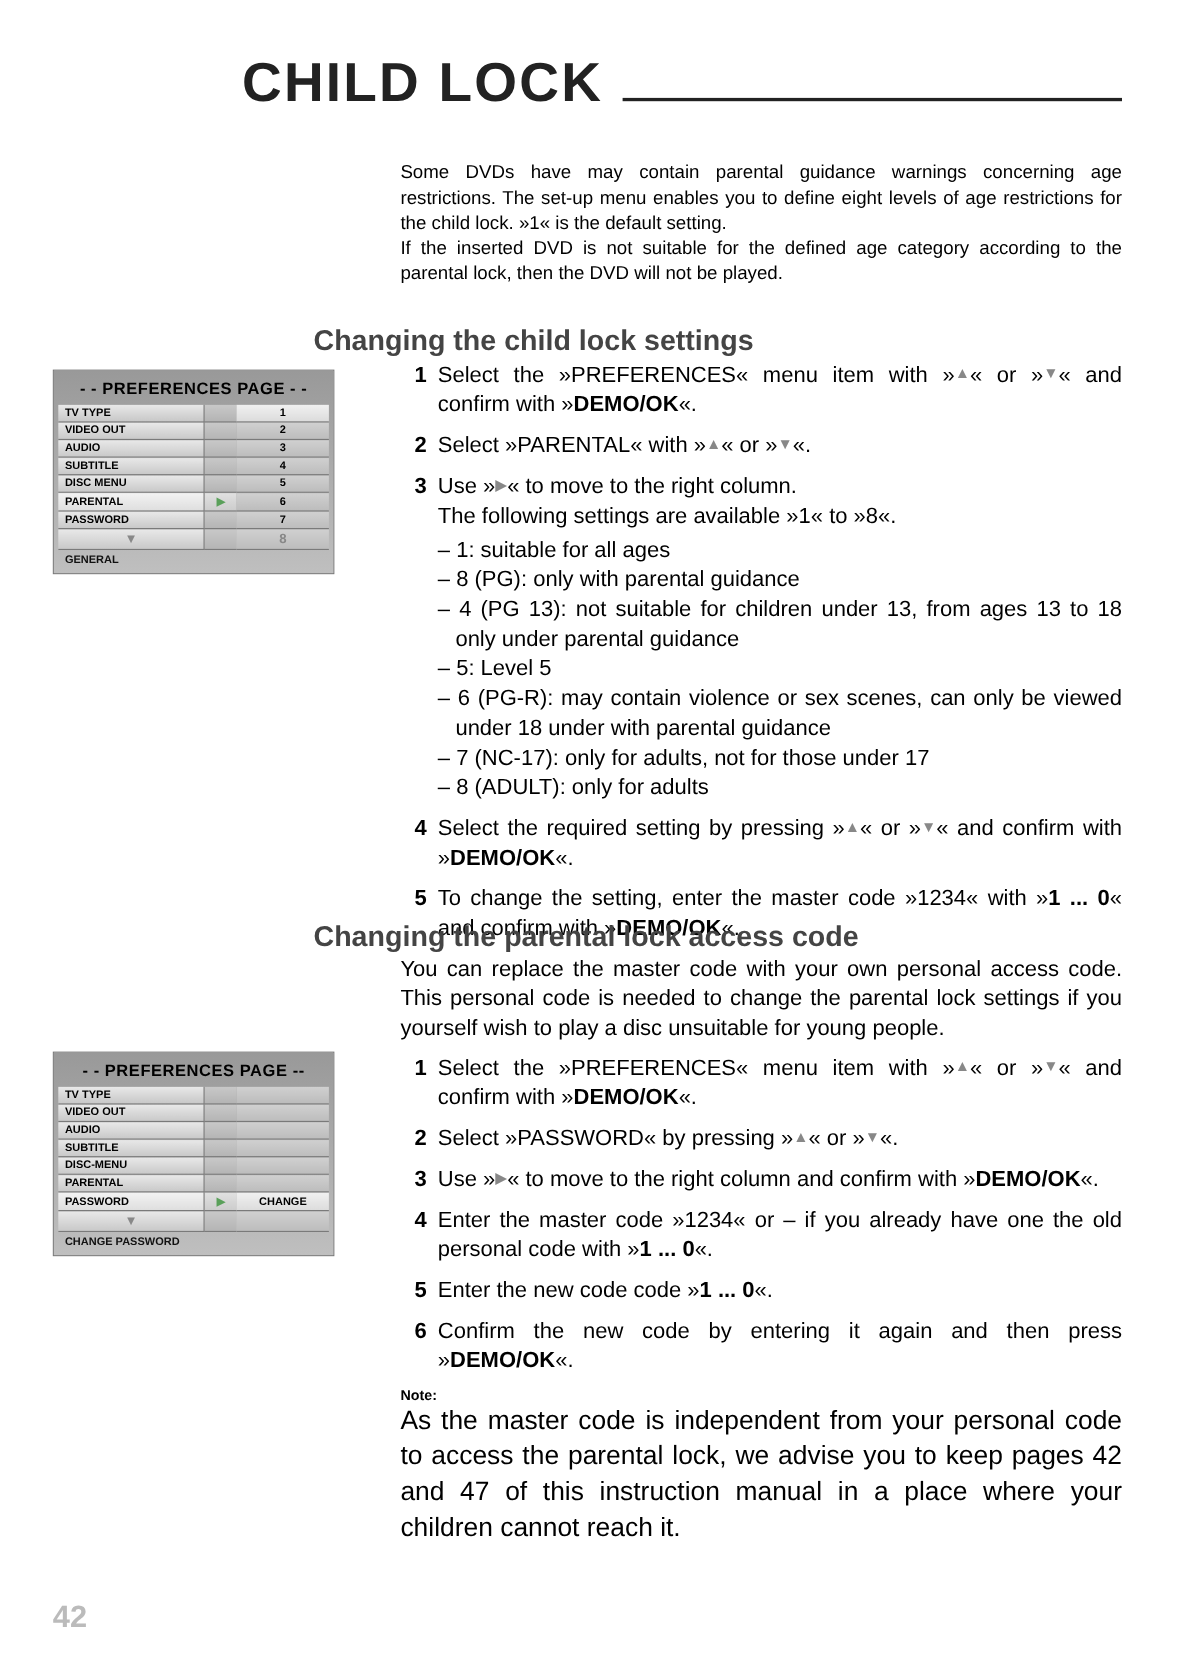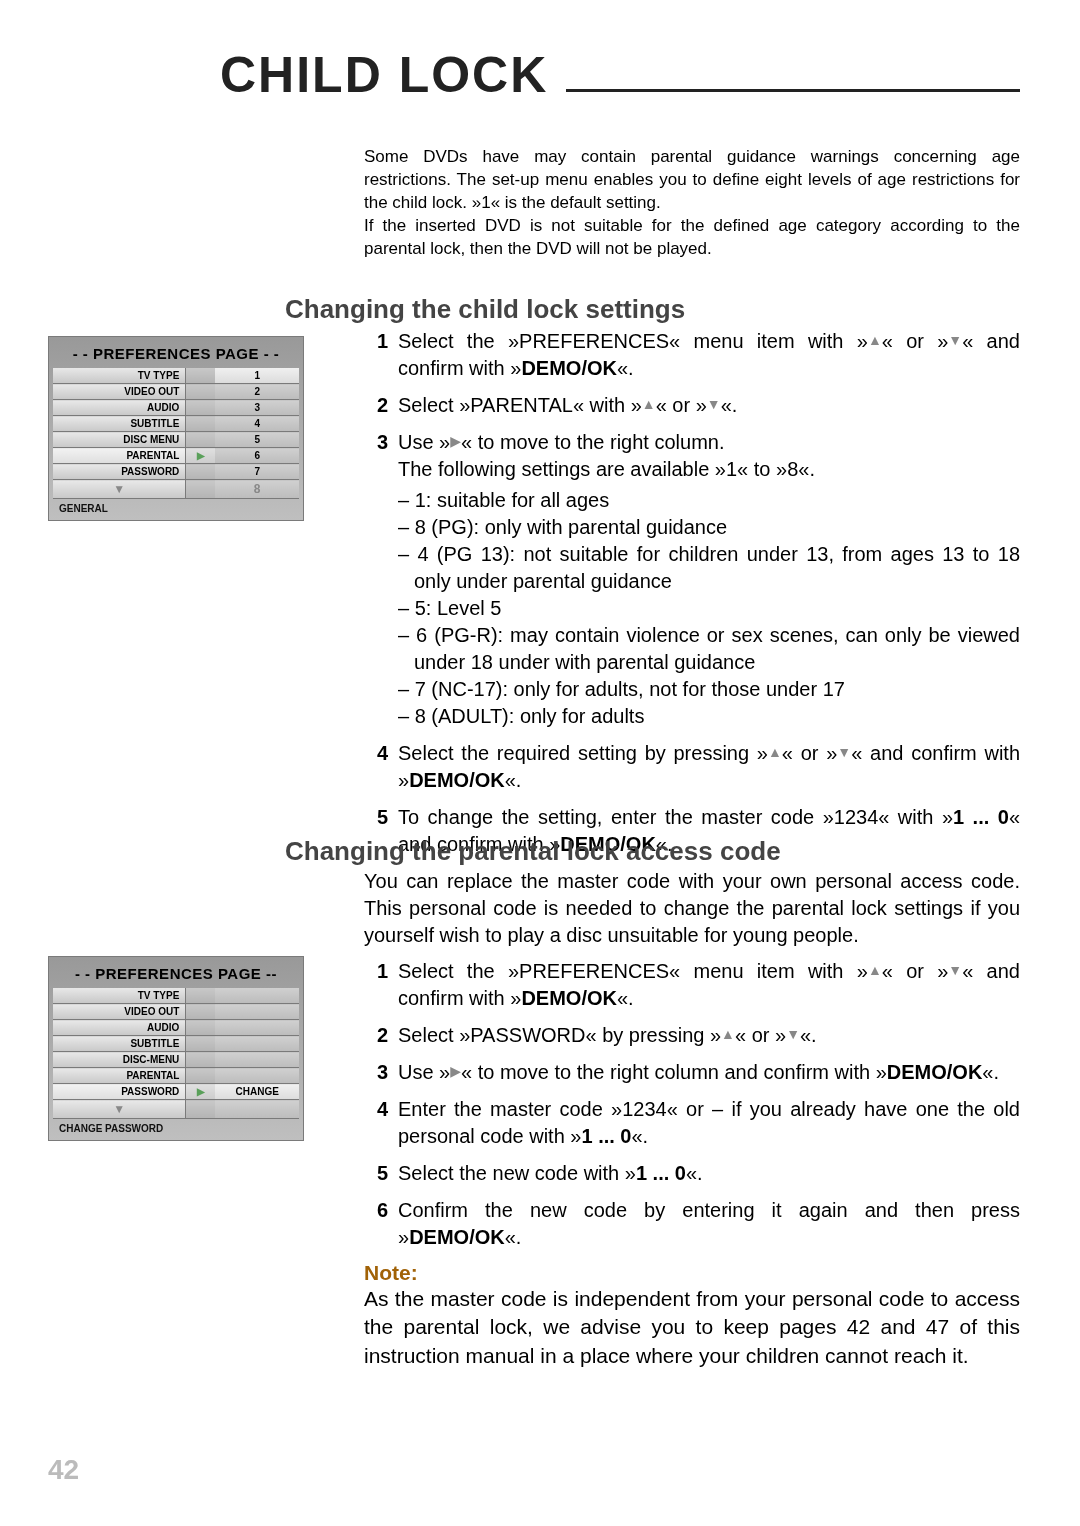--- a/index.html
+++ b/index.html
@@ -15,32 +15,32 @@
   .section1-steps { position: absolute; left: 364px; top: 328px; right: 60px; }
   .section2-intro { position: absolute; left: 364px; top: 868px; right: 60px; font-size: 20px; line-height: 1.35; text-align: justify; }
   .section2-steps { position: absolute; left: 364px; top: 958px; right: 60px; }
   .step { display: flex; margin-bottom: 10px; font-size: 20px; line-height: 1.35; text-align: justify; }
   .step-num { width: 24px; flex: none; font-weight: 700; text-align: right; margin-right: 10px; }
   .step-body { flex: 1; }
   .step-body b, .bold { font-weight: 700; }
   .sublist { margin-top: 4px; }
   .subitem { padding-left: 16px; text-indent: -16px; }
   .tri-up, .tri-down, .tri-right { display: inline-block; font-size: 14px; vertical-align: middle; position: relative; top: -2px; color: #888; }
-  .note-label { font-weight: 700; color: #a16207; font-size: 21px; }
-  .note-body { font-size: 21px; line-height: 1.35; text-align: justify; }
+  .note-label { font-weight: 700; color: #000000; font-size: 13px; }
+  .note-body { font-size: 24px; line-height: 1.35; text-align: justify; }
   .page-num { position: absolute; left: 48px; bottom: 40px; font-size: 28px; font-weight: 700; color: #bbb; }
 
   
   .menu-frame { position: absolute; width: 256px; background: linear-gradient(#999, #bfbfbf); border: 1px solid #7a7a7a; padding: 4px; font-family: Arial, sans-serif; color: #000; }
   .menu1 { left: 48px; top: 336px; }
   .menu2 { left: 48px; top: 956px; }
   .menu-title { font-size: 15px; font-weight: 700; text-align: center; padding: 4px 0 6px; letter-spacing: 0.5px; }
   .menu-table { width: 100%; border-collapse: collapse; }
   .menu-table td { font-size: 10px; font-weight: 700; padding: 2px 6px; border-bottom: 1px solid #7a7a7a; }
-  .mt-left { width: 54%; background: linear-gradient(#e8e8e8, #c8c8c8); border-right: 1px solid #7a7a7a; text-align: right; }
+  .mt-left { width: 54%; background: linear-gradient(#e8e8e8, #c8c8c8); border-right: 1px solid #7a7a7a; }
   .mt-mid { width: 12%; background: linear-gradient(#c8c8c8, #b4b4b4); text-align: center; }
   .mt-right { width: 34%; background: linear-gradient(#d0d0d0, #bcbcbc); text-align: center; }
   .mt-right-on { background: linear-gradient(#f0f0f0, #dcdcdc); font-weight: 700; }
   .mt-hi-left { background: linear-gradient(#f2f2f2, #dedede); }
   .mt-hi-mid { background: linear-gradient(#e0e0e0, #cccccc); }
   .menu-arrow-row td { text-align: center; color: #888; font-size: 12px; }
   .menu-footer { font-size: 10px; font-weight: 700; padding: 4px 6px 2px; color: #111; }
   .menu-arrow-icon { color: #5aa05a; }
 </style>
 </head>
@@ -223,21 +223,21 @@
     </div>
     <div class="step">
       <div class="step-num">4</div>
       <div class="step-body">
         <span>Enter the master code »1234« or – if you already have one the old personal code with »</span><b>1 ... 0</b><span>«.</span>
       </div>
     </div>
     <div class="step">
       <div class="step-num">5</div>
       <div class="step-body">
-        <span>Select the new code with »</span><b>1 ... 0</b><span>«.</span>
+        <span>Enter the new code code »</span><b>1 ... 0</b><span>«.</span>
       </div>
     </div>
     <div class="step">
       <div class="step-num">6</div>
       <div class="step-body">
         <span>Confirm the new code by entering it again and then press »</span><b>DEMO/OK</b><span>«.</span>
       </div>
     </div>
     <div class="note-label">Note:</div>
     <div class="note-body">As the master code is independent from your personal code to access the parental lock, we advise you to keep pages 42 and 47 of this instruction manual in a place where your children cannot reach it.</div>

